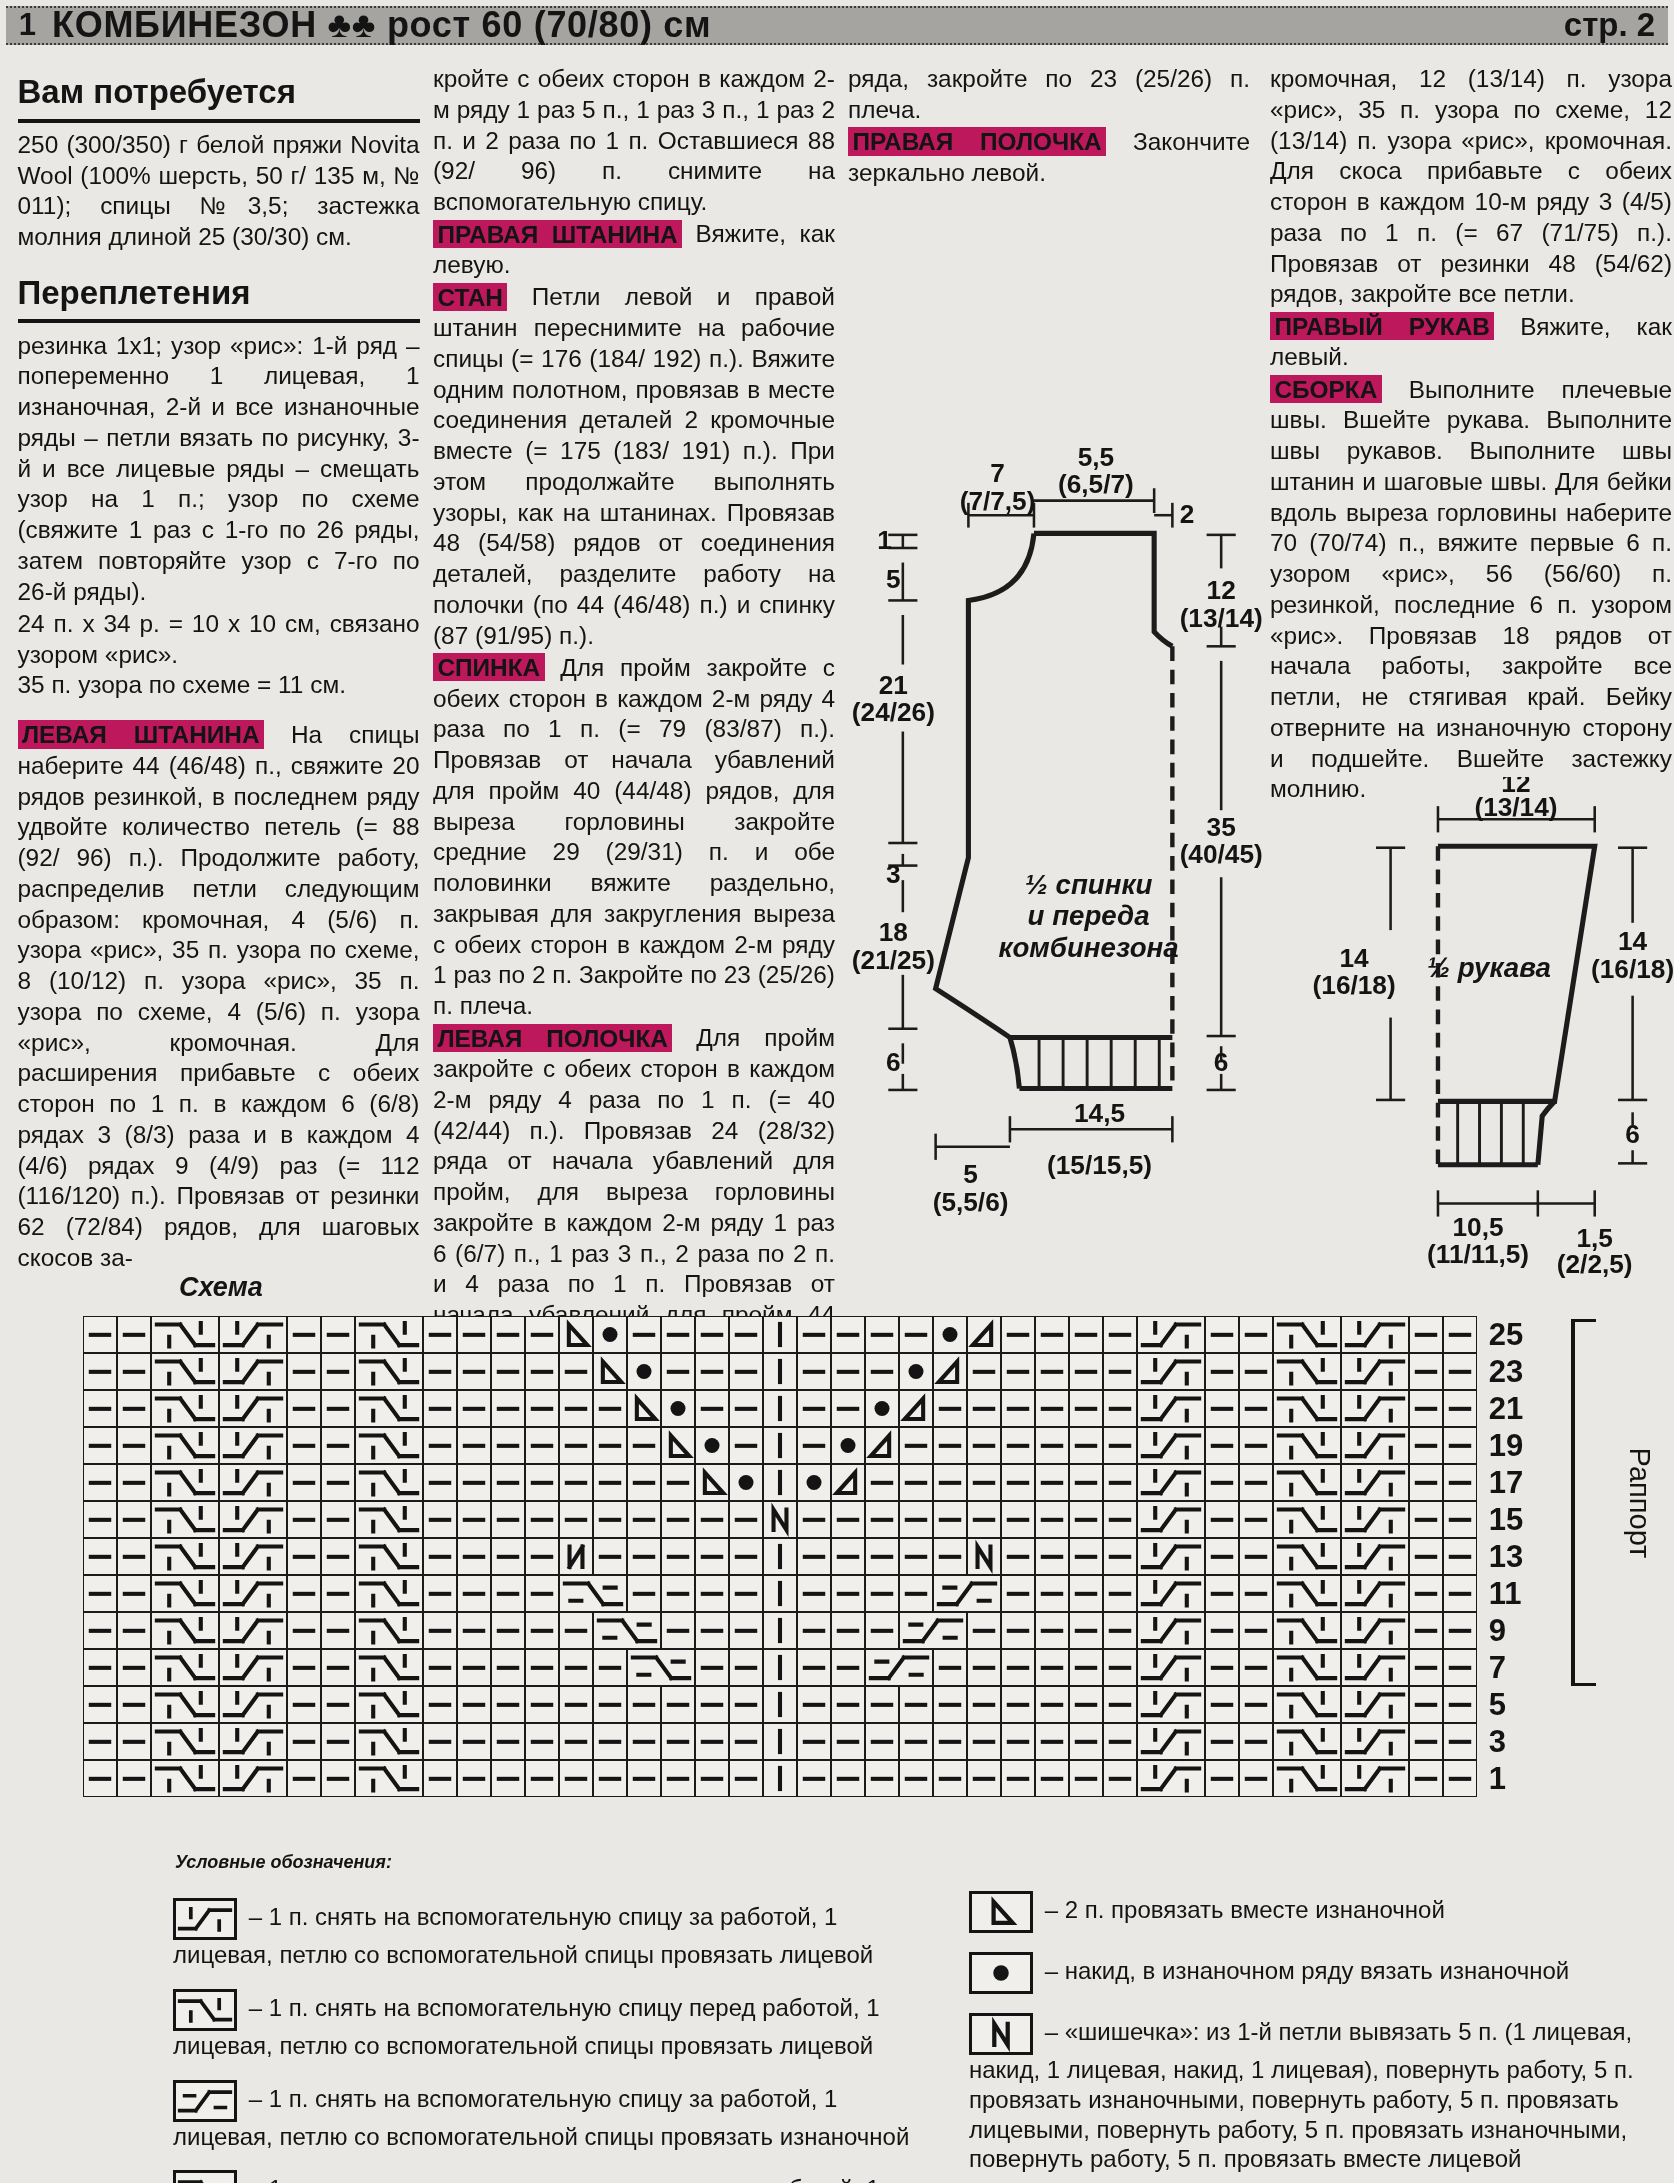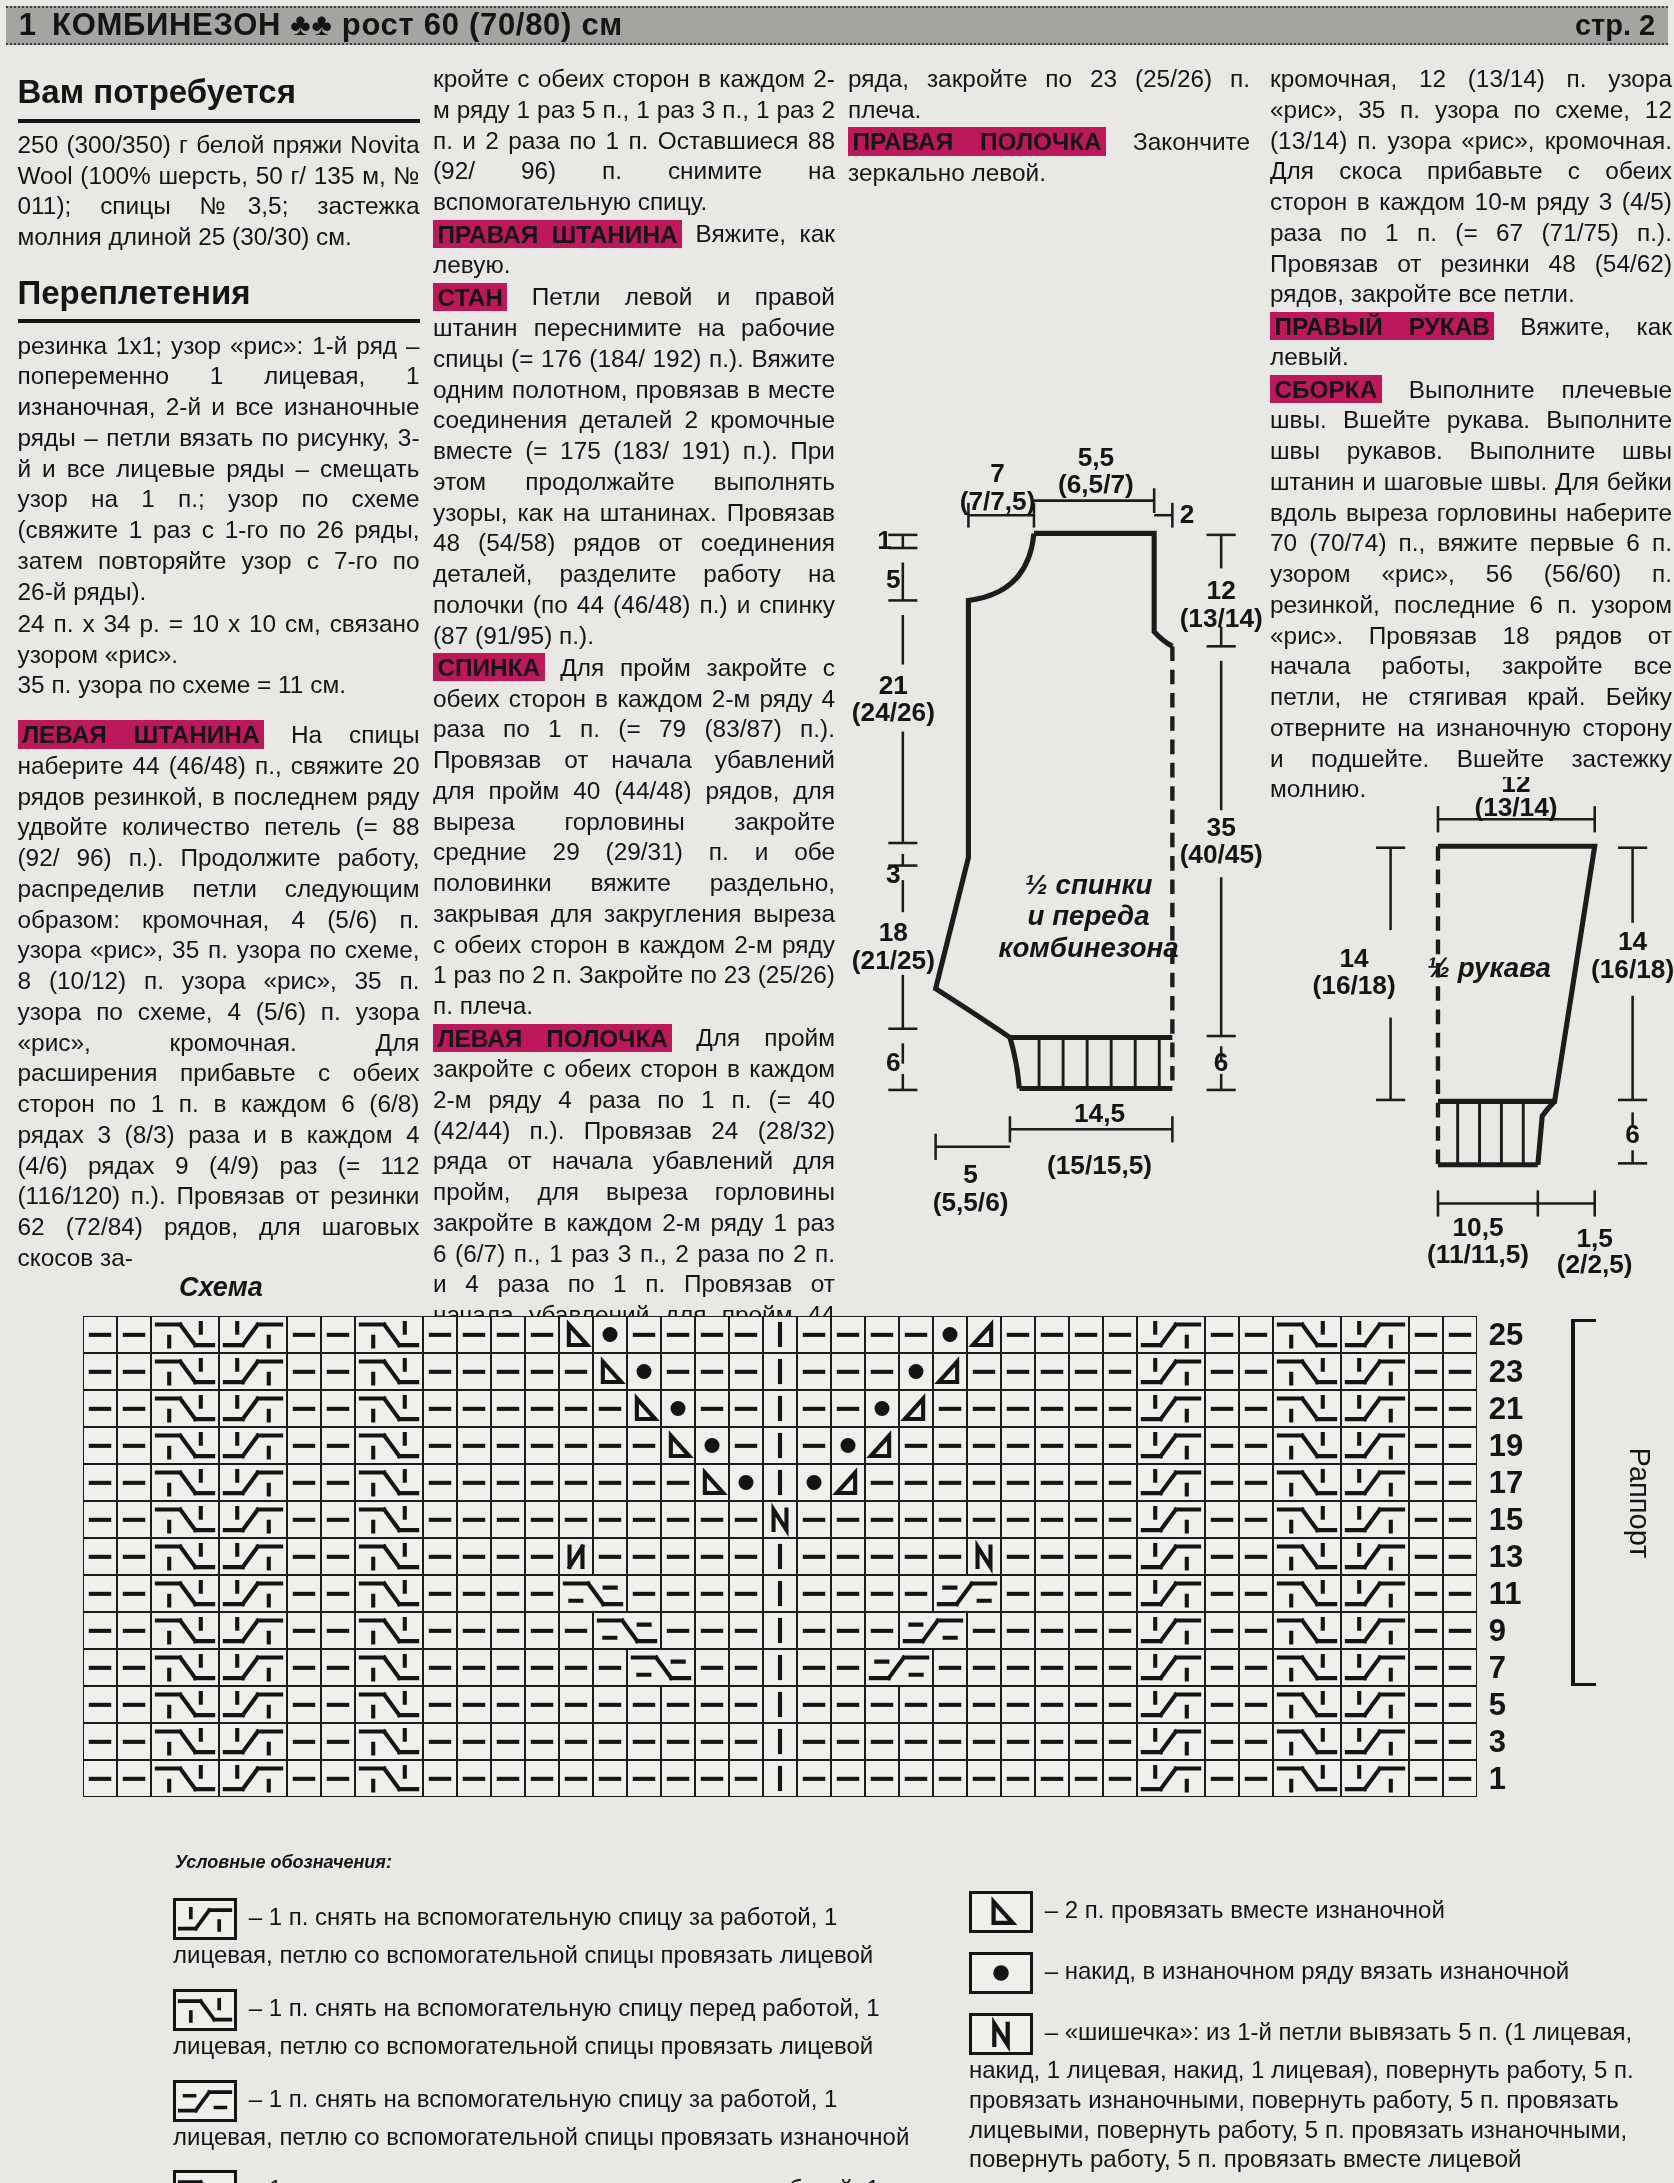--- a/index.html
+++ b/index.html
@@ -3,22 +3,22 @@
 <meta charset="utf-8">
 <style>
   html,body{margin:0;padding:0;background:#cfcecb;}
   .page{position:relative;width:1674px;height:2183px;background:#e9e8e4;color:#141414;
         font-family:"Liberation Sans",sans-serif;overflow:hidden;}
   
   .hdr{position:absolute;left:5.8px;top:5.8px;right:5.8px;height:39px;background:#a5a4a1;
        border-top:2.9px dotted #3a3a3a;border-bottom:2.9px dotted #3a3a3a;
        display:flex;align-items:center;padding:0 13px;box-sizing:border-box;}
   .hdr .num{font-size:31px;font-weight:bold;margin-right:16px;}
-  .hdr .ttl{font-size:31px;font-weight:bold;letter-spacing:0.7px;}
-  .hdr .pg{margin-left:auto;font-size:29px;font-weight:bold;}
+  .hdr .ttl{font-size:36px;font-weight:bold;letter-spacing:0.7px;}
+  .hdr .pg{margin-left:auto;font-size:33px;font-weight:bold;}
   
   .col{position:absolute;top:64px;width:402px;font-size:24.4px;line-height:1.26;text-align:justify;}
   #col1{left:17.5px;} #col2{left:433px;} #col3{left:848px;} #col4{left:1270px;}
   h2.sec{font-size:33px;font-weight:bold;margin:19px 0 7.3px 0;padding-bottom:5.8px;
          border-bottom:4.4px solid #141414;text-align:left;}
   h2.sec:first-child{margin-top:7.3px;}
   p{margin:0 0 1.5px 0;}
   p.nm{margin:0;}
   .plabel{font-weight:bold;background:#be185d;padding:0.7px 4.4px;}
   

